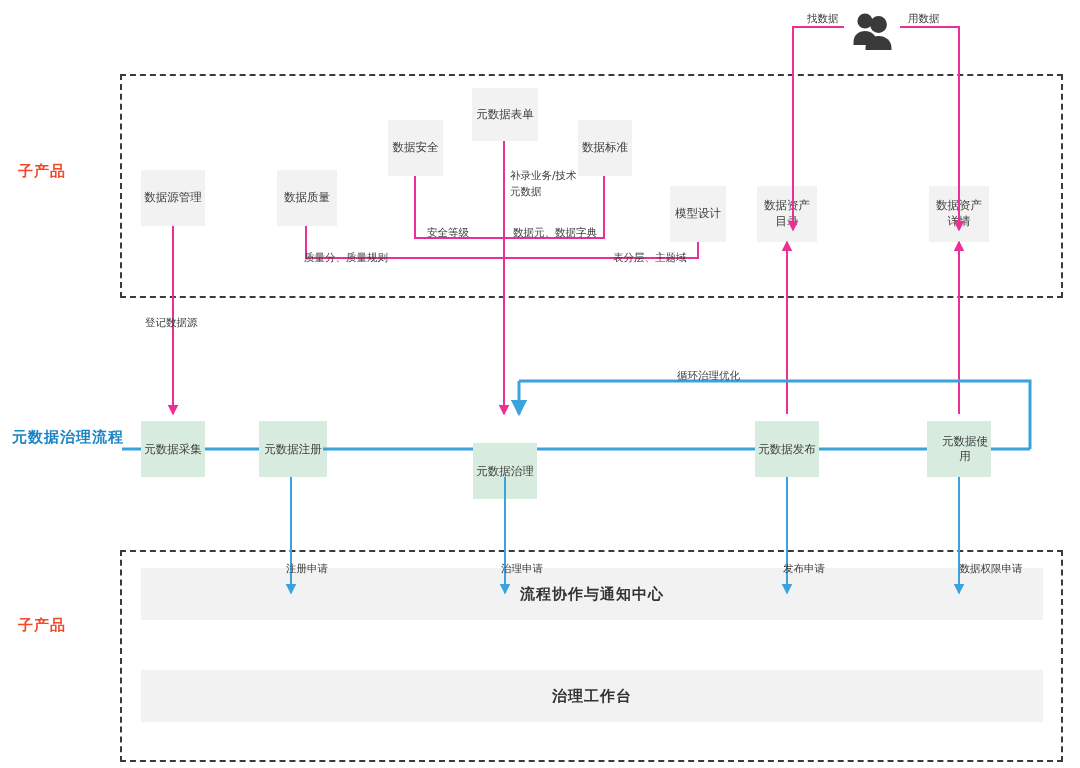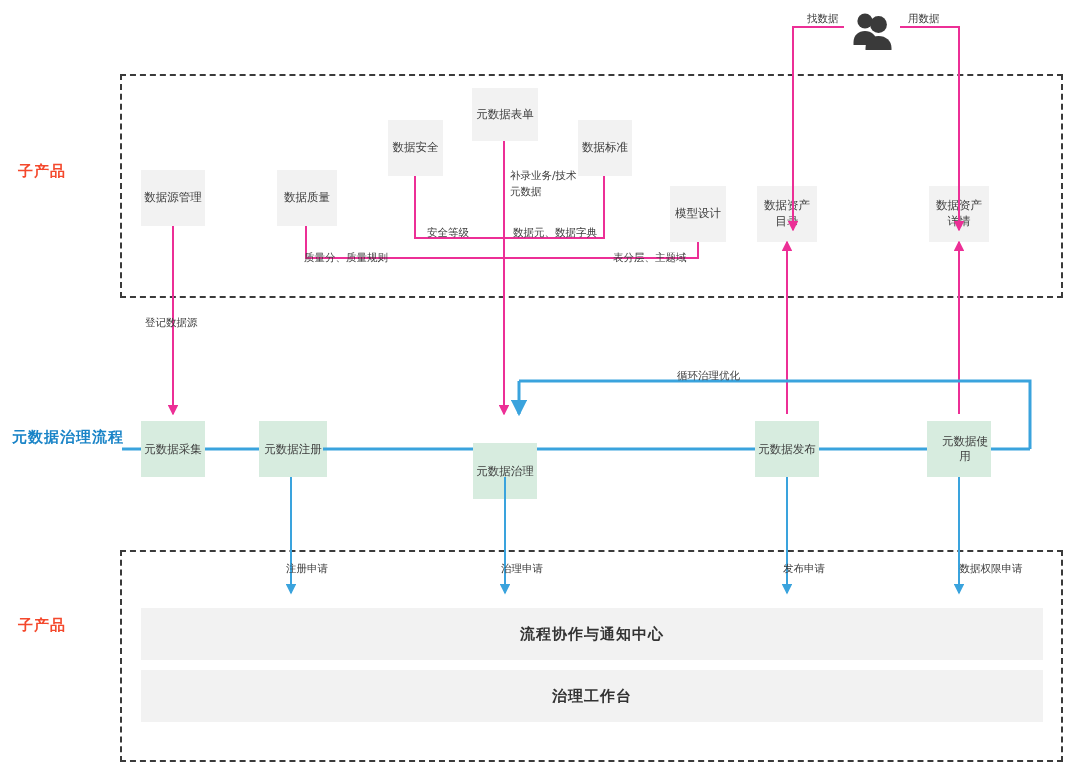--- a/index.html
+++ b/index.html
@@ -65,21 +65,21 @@
     <span>数据资产</span>
     <span>详情</span>
   </div>
 
   <div class="flowbox" style="left:141px;top:421px;width:64px;height:56px;">元数据采集</div>
   <div class="flowbox" style="left:259px;top:421px;width:68px;height:56px;">元数据注册</div>
   <div class="flowbox" style="left:473px;top:421px;width:64px;height:56px;margin-top:22px;">元数据治理</div>
   <div class="flowbox" style="left:755px;top:421px;width:64px;height:56px;">元数据发布</div>
   <div class="flowbox" style="left:927px;top:421px;width:64px;height:56px;padding-left:12px;">元数据使用</div>
 
-  <div class="widebox" style="left:141px;top:608px;width:902px;height:52px;">流程协作与通知中心</div>
+  <div class="widebox" style="left:141px;top:568px;width:902px;height:52px;">流程协作与通知中心</div>
   <div class="widebox" style="left:141px;top:670px;width:902px;height:52px;">治理工作台</div>
 
   <svg id="wires" viewBox="0 0 1080 768">
     <defs>
       <marker id="apk" viewBox="0 0 10 10" refX="8.6" refY="5" markerWidth="5.2" markerHeight="5.2" orient="auto">
         <path d="M0 0 L10 5 L0 10 z" fill="#ec2f96"></path>
       </marker>
       <marker id="abl" viewBox="0 0 10 10" refX="8.6" refY="5" markerWidth="5.4" markerHeight="5.4" orient="auto">
         <path d="M0 0 L10 5 L0 10 z" fill="#3aa3dd"></path>
       </marker>

